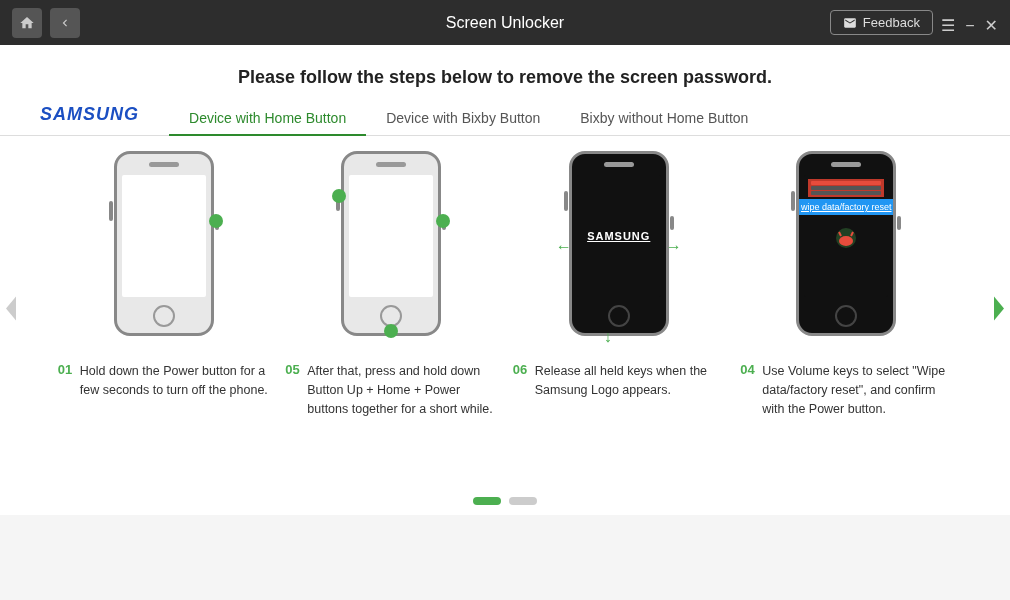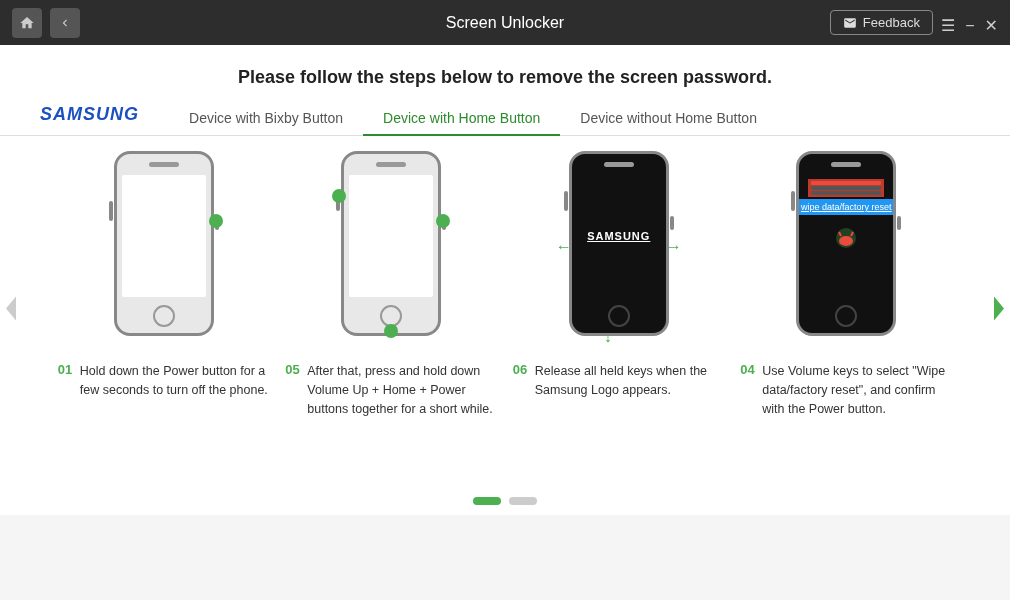--- a/index.html
+++ b/index.html
@@ -318,23 +318,23 @@
       <span class="titlebar-icon">✕</span>
     </div>
   </div>
 </div>
 
 <div class="content">
   <div class="page-title">Please follow the steps below to remove the screen password.</div>
 
   <div class="tabs">
     <div class="tab-logo">SAMSUNG</div>
+    <div class="tab active">Device with Home Button</div>
     <div class="tab">Device with Bixby Button</div>
-    <div class="tab active">Device with Home Button</div>
-    <div class="tab">Device without Home Button</div>
+    <div class="tab">Bixby without Home Button</div>
   </div>
 
   <div class="steps-area">
 
     <div class="nav-arrow left">
       <svg width="18" height="28" viewBox="0 0 18 28">
           <polygon points="14,2 4,14 14,26" fill="#ccc"></polygon>
         </svg>
     </div>
 
@@ -369,21 +369,21 @@
             <div class="phone-home-btn"></div>
           </div>
 
           <div class="green-dot" style="left: 6px; top: 43px;"></div>
           <div class="green-dot" style="right: 6px; top: 68px;"></div>
 
           <div class="green-dot" style="left: 58px; bottom: 8px;"></div>
         </div>
         <div class="step-info">
           <span class="step-num">05</span>
-          <span class="step-text">After that, press and hold down Volume Up + Home + Power buttons together for a short while.</span>
+          <span class="step-text">After that, press and hold down Button Up + Home + Power buttons together for a short while.</span>
         </div>
       </div>
 
       <div class="step">
         <div class="phone-container">
           <div class="phone-side-vol" style="left: 10px; top: 45px;"></div>
           <div class="phone-side-power" style="right: 10px; top: 70px;"></div>
           <div class="phone-body" style="background:#111;">
             <div class="phone-speaker"></div>
             <div class="phone-screen dark">

